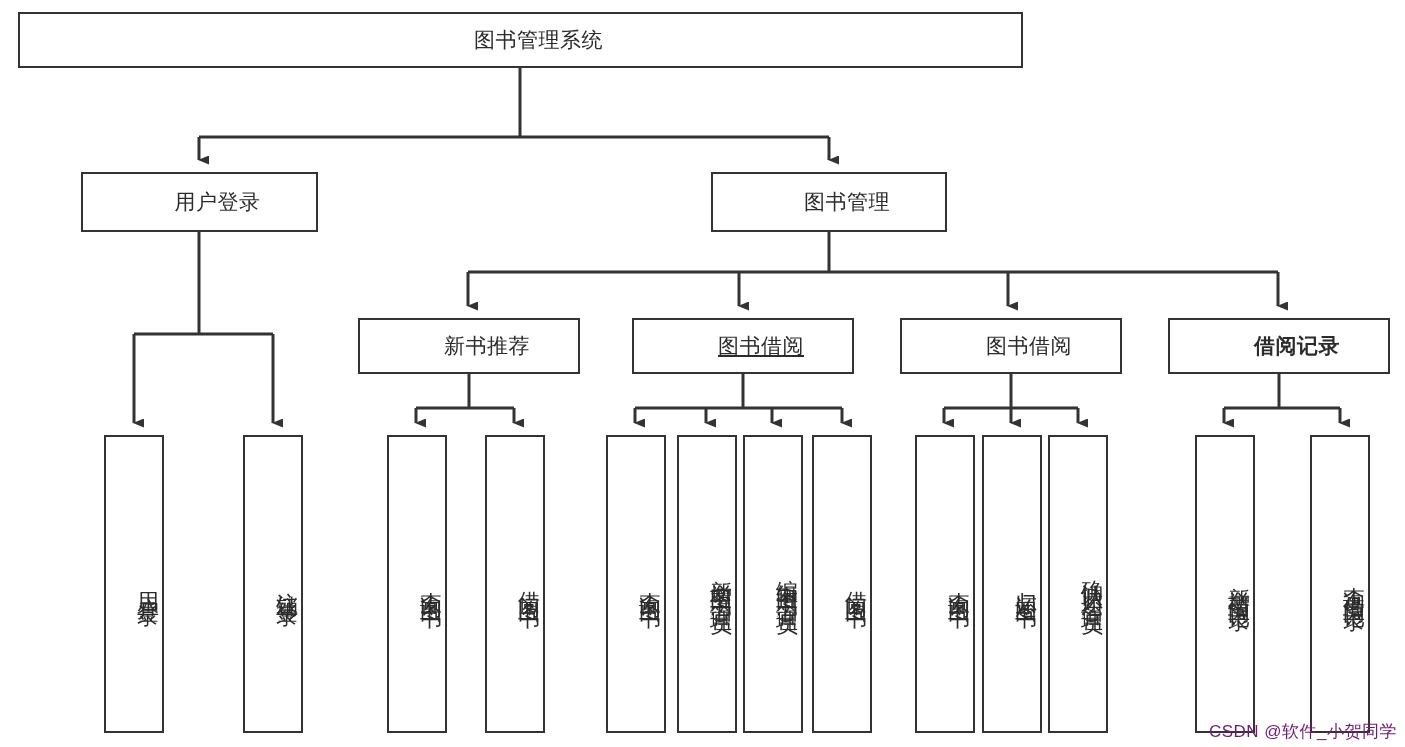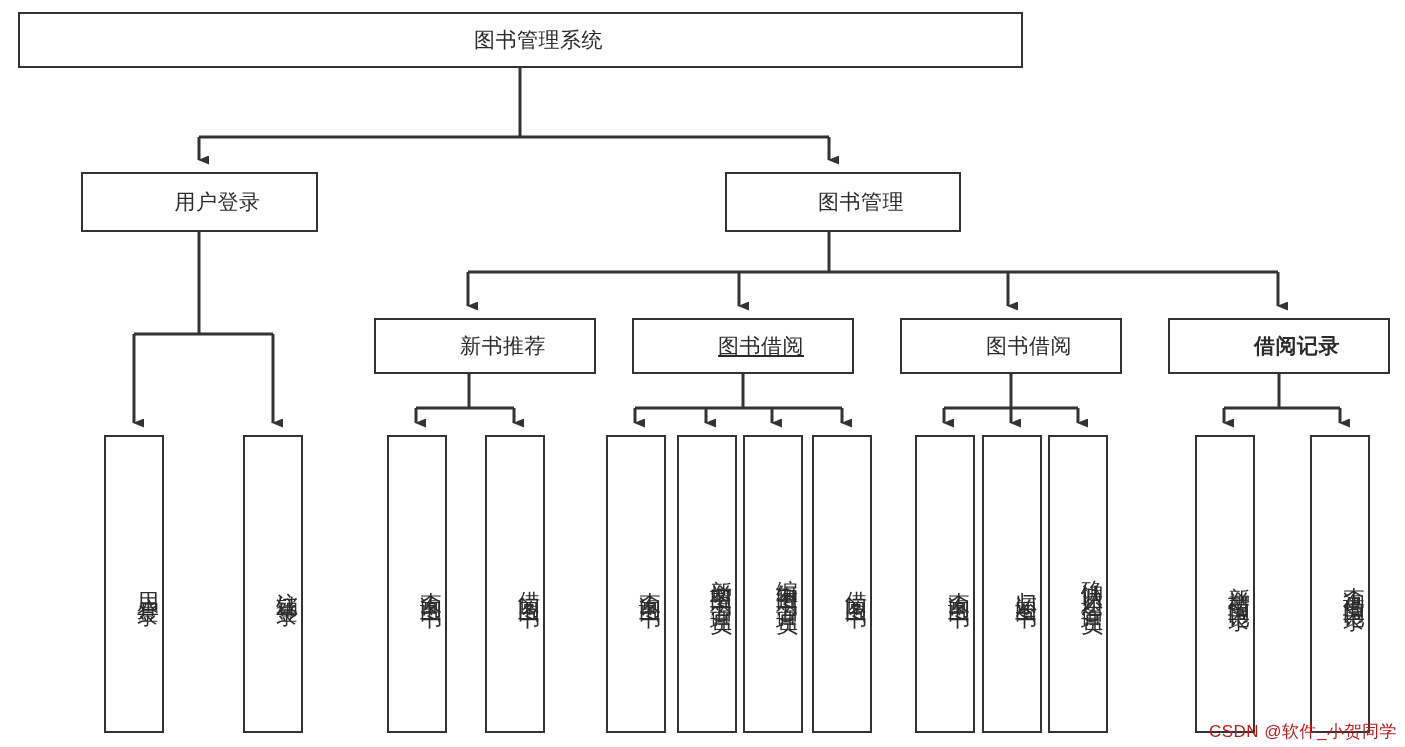--- a/index.html
+++ b/index.html
@@ -51,21 +51,21 @@
   }
   .node-label {
     display: block;
     white-space: pre-wrap;
   }
   .watermark {
     position: absolute;
     right: 8px;
     bottom: 4px;
     font-size: 17px;
-    color: #b91c1c;
+    color: #701a75;
     letter-spacing: 0.5px;
     white-space: nowrap;
   }
 </style>
 </head>
 <body>
 
 <div id="canvas">
 
   <svg id="edges" viewBox="0 0 1405 747" xmlns="http://www.w3.org/2000/svg">
@@ -112,27 +112,27 @@
   </svg>
 
   <div class="node" id="n-root" style="left: 18px; top: 12px; width: 1005px; height: 56px;">
     <span class="node-label">图书管理系统</span>
   </div>
 
   <div id="layer-l2">
       <div class="node" style="left: 81px; top: 172px; width: 237px; height: 60px;">
         <span class="node-label">用户登录</span>
       </div>
-      <div class="node" style="left: 711px; top: 172px; width: 236px; height: 60px; margin-left: 14px;">
+      <div class="node" style="left: 711px; top: 172px; width: 236px; height: 60px;">
         <span class="node-label">图书管理</span>
       </div>
     </div>
 
   <div id="layer-l3">
-      <div class="node" style="left: 374px; top: 318px; width: 222px; height: 56px;">
+      <div class="node" style="left: 358px; top: 318px; width: 222px; height: 56px;">
         <span class="node-label">新书推荐</span>
       </div>
       <div class="node" style="left: 632px; top: 318px; width: 222px; height: 56px; text-decoration: underline;">
         <span class="node-label">图书借阅</span>
       </div>
       <div class="node" style="left: 900px; top: 318px; width: 222px; height: 56px;">
         <span class="node-label">图书借阅</span>
       </div>
       <div class="node" style="left: 1168px; top: 318px; width: 222px; height: 56px; font-weight: bold;">
         <span class="node-label">借阅记录</span>

